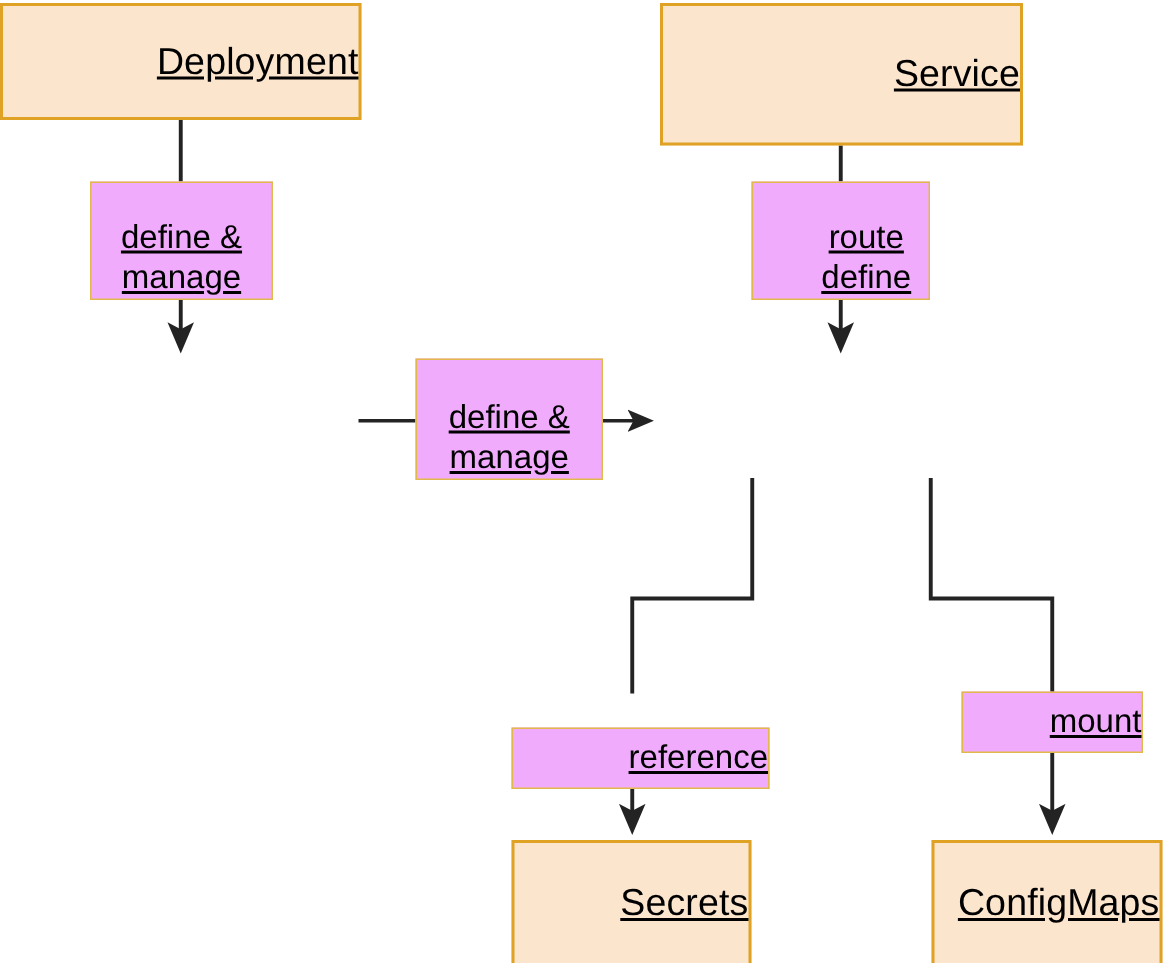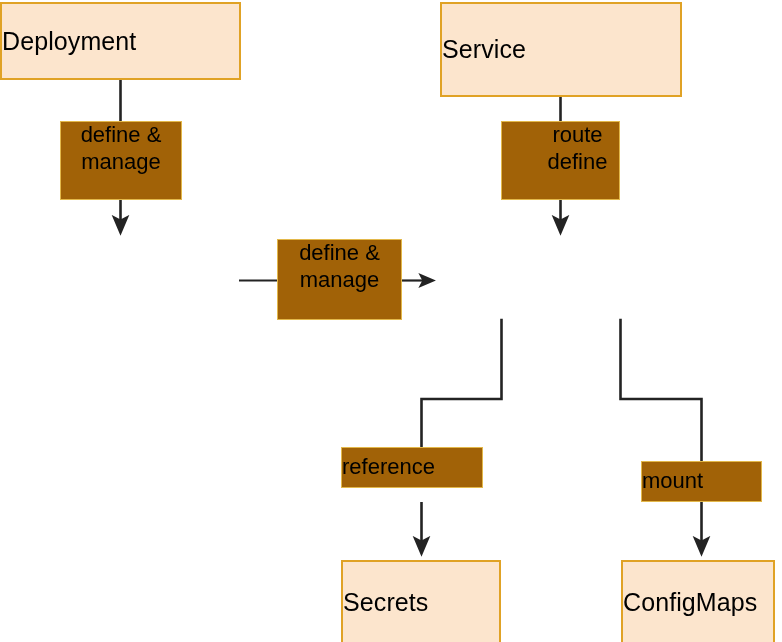--- a/index.html
+++ b/index.html
@@ -25,37 +25,38 @@
     top: 0;
     width: 782px;
     height: 642px;
     pointer-events: none;
   }
   .node {
     position: absolute;
     box-sizing: border-box;
     display: flex;
     align-items: center;
-    justify-content: flex-start;
+    justify-content: flex-end;
     text-align: center;
     color: #000000;
     white-space: nowrap;
     z-index: 2;
+    text-decoration: underline;
   }
   
   .node.entity {
     background: #fce5cd;
     border: 2px solid #e0a225;
     font-size: 25px;
     line-height: 1.15;
     letter-spacing: 0.1px;
   }
   
   .node.edgelabel {
-    background: #a16207;
+    background: #f0abfc;
     border: 1.5px solid #e3b84a;
     font-size: 22px;
     line-height: 1.22;
   }
   .node.edgelabel.two-line {
     white-space: normal;
     padding: 0 6px;
   }
   .node-text {
     display: block;
@@ -125,21 +126,21 @@
   <div class="node edgelabel two-line" style="left:501px; top:121px; width:119px; height:79px; flex-direction:column;padding-left:40px;">
     <span class="node-text">route</span>
     <span class="node-text">define</span>
   </div>
 
   <div class="node edgelabel two-line" style="left:277px; top:239px; width:125px; height:81px; flex-direction:column;">
     <span class="node-text">define &amp;</span>
     <span class="node-text">manage</span>
   </div>
 
-  <div class="node edgelabel" style="left:341px; top:447px; width:142px; height:41px;">
+  <div class="node edgelabel" style="left:341px; top:485px; width:172px; height:41px;">
     <span class="node-text">reference</span>
   </div>
 
   <div class="node edgelabel" style="left:641px; top:461px; width:121px; height:41px;">
     <span class="node-text">mount</span>
   </div>
 
 </div>
 
 </body></html>

